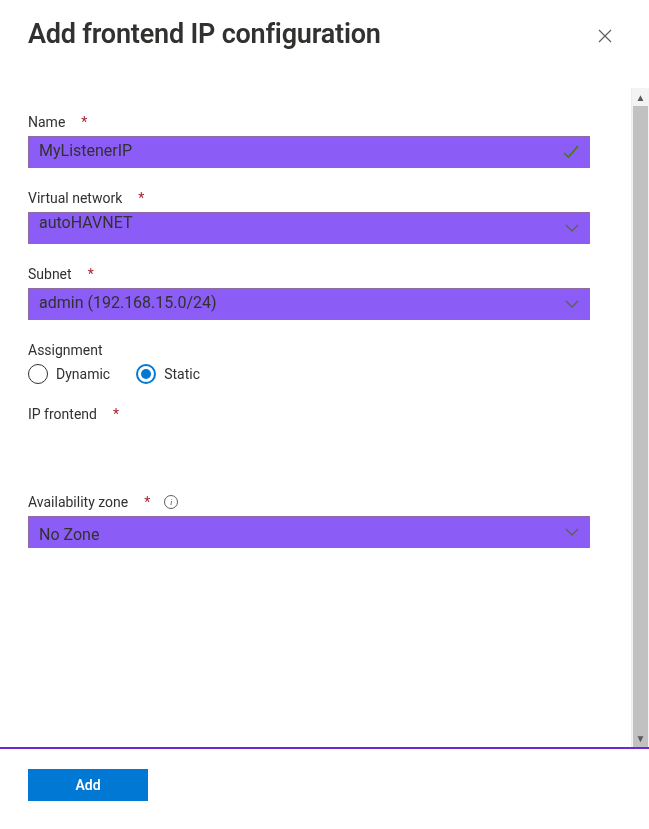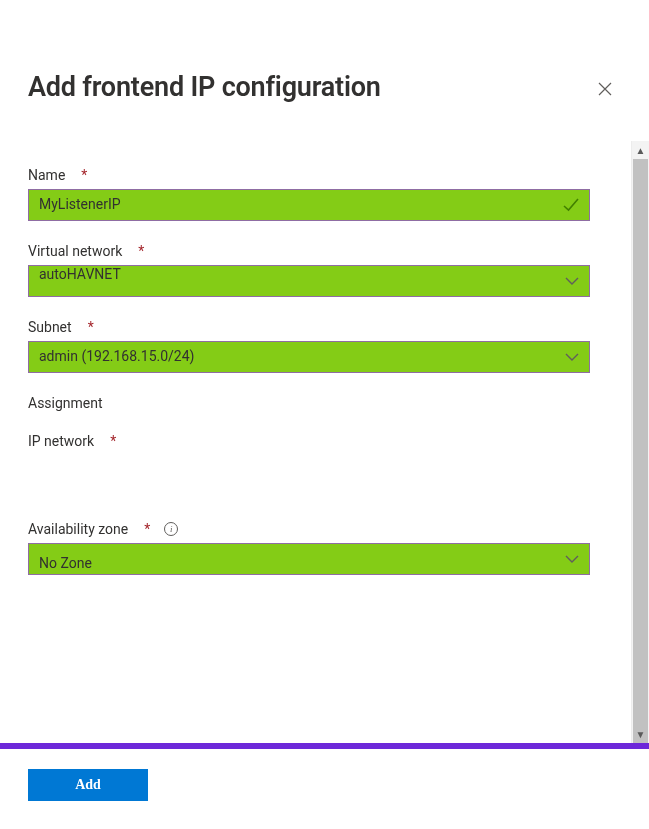--- a/index.html
+++ b/index.html
@@ -18,22 +18,21 @@
     .panel {
       width: 100%;
       height: 100%;
       display: flex;
       flex-direction: column;
     }
     .header {
       display: flex;
       justify-content: space-between;
       align-items: flex-start;
-      padding: 35px 28px 0 28px;
-      margin-top: 36px;
+      padding: 18px 28px 0 28px;
     }
     .panel-title {
       font-size: 27px;
       font-weight: 600;
       color: #323130;
       letter-spacing: -0.2px;
     }
     .close-btn {
       width: 32px;
       height: 32px;
@@ -118,23 +117,23 @@
     .input-wrap {
       position: relative;
       width: 562px;
     }
     .text-input,
     .select-input {
       width: 100%;
       height: 32px;
       border: 1px solid #8f6da3;
       padding: 0 34px 3px 10px;
-      font-size: 14px;
+      font-size: 16px;
       color: #323130;
-      background: #84cc16;
+      background: #8b5cf6;
       outline: none;
       font-family: inherit;
     }
     .text-input.focused {
       border: 2px solid #0078d4;
       padding-left: 9px;
     }
     .text-input.valid {
       
     }
@@ -209,24 +208,23 @@
       display: block;
     }
     .radio-label {
       font-size: 14px;
       color: #323130;
     }
     .extra-gap {
       height: 50px;
     }
     .footer {
-      border-top: 6px solid #6d28d9;
+      border-top: 2px solid #6d28d9;
       padding: 20px 44px 28px 28px;
       background: #fff;
-      font-family: Liberation Serif, serif;
     }
     .primary-button {
       background: #0078d4;
       color: #fff;
       font-size: 14px;
       font-weight: 600;
       border: none;
       padding: 8px 0;
       width: 120px;
       text-align: center;
@@ -298,25 +296,37 @@
                 <path d="M2 5 L8 11 L14 5"></path>
               </svg>
           </span>
         </div>
       </div>
 
       <div class="field-group">
         <div class="field-label">
           <span>Assignment</span>
         </div>
-      </div>
-
-      <div class="field-group">
-        <div class="field-label">
-          <span>IP network</span>
+        <div class="radio-row">
+          <div class="radio-option">
+            <span class="radio-circle"></span>
+            <span class="radio-label">Dynamic</span>
+          </div>
+          <div class="radio-option">
+            <span class="radio-circle selected">
+                <span class="radio-dot"></span>
+              </span>
+            <span class="radio-label">Static</span>
+          </div>
+        </div>
+      </div>
+
+      <div class="field-group">
+        <div class="field-label">
+          <span>IP frontend</span>
             <span class="required">*</span>
         </div>
       </div>
 
       <div class="extra-gap"></div>
 
       <div class="field-group" style="margin-bottom:26px;">
         <div class="field-label">
           <span>Availability zone</span>
             <span class="required">*</span>

